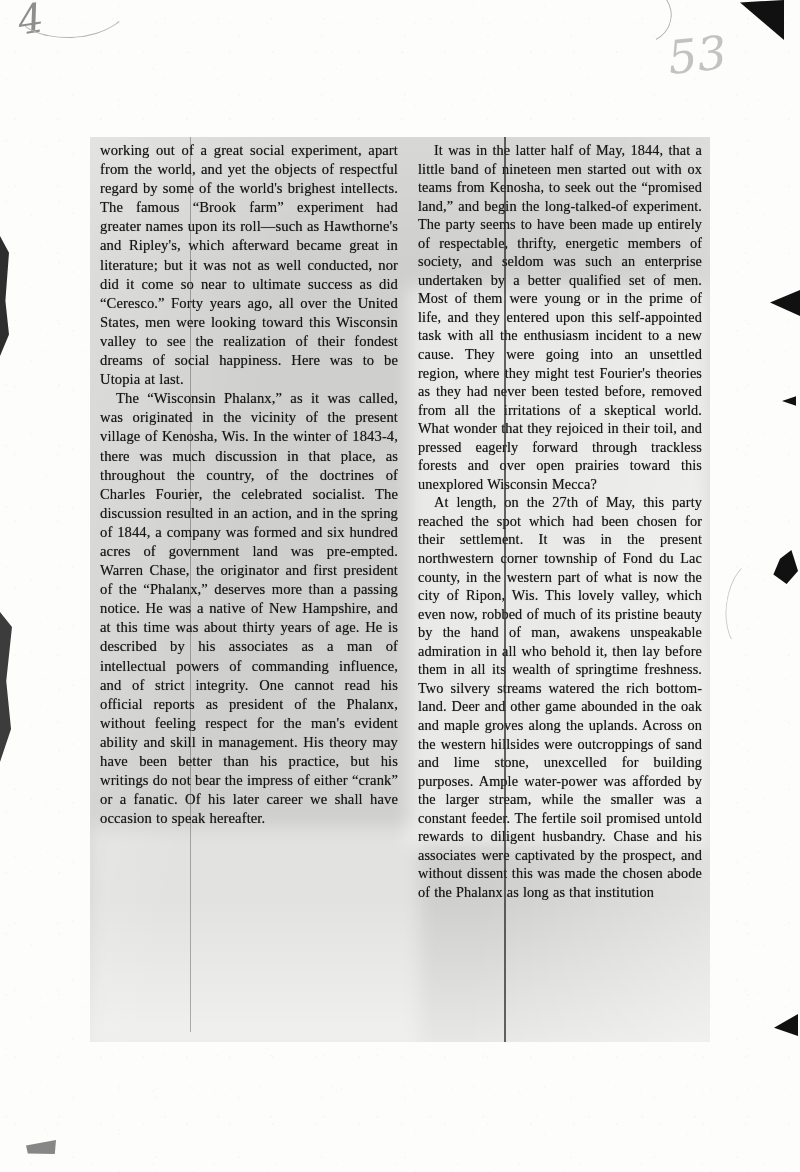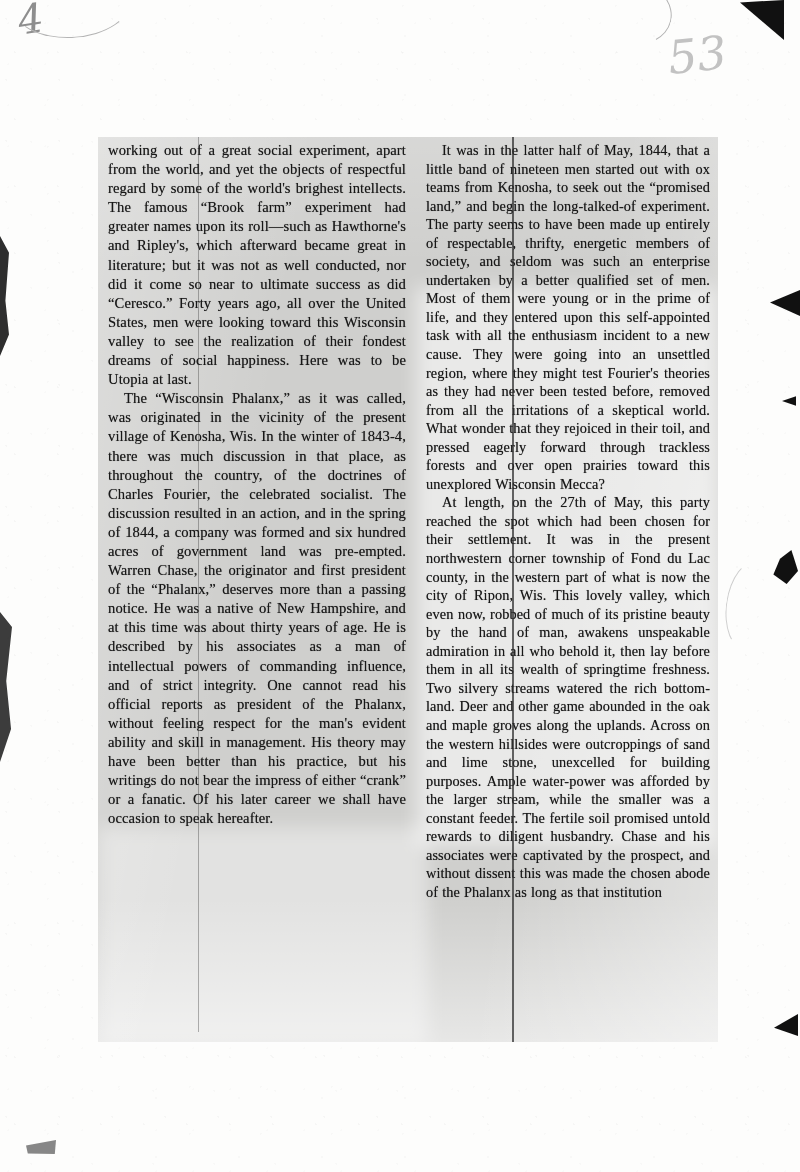--- a/index.html
+++ b/index.html
@@ -29,21 +29,21 @@
       radial-gradient(circle at 34% 78%, rgba(0,0,0,.05) 0 1px, transparent 1px),
       radial-gradient(circle at 88% 61%, rgba(0,0,0,.04) 0 1px, transparent 1px),
       radial-gradient(circle at 51% 94%, rgba(0,0,0,.04) 0 1px, transparent 1px),
       radial-gradient(circle at 22% 57%, rgba(0,0,0,.03) 0 1px, transparent 1px);
     background-size: 53px 61px, 71px 47px, 43px 67px, 83px 59px, 61px 73px, 37px 41px;
   }
 
   
   #clipping {
     position: absolute;
-    left: 98px;
+    left: 90px;
     top: 137px;
     width: 620px;
     height: 905px;
     background: #cfcfcd;
     box-shadow: 0 0 0 0 transparent;
   }
   #clipping::after {
     
     content: "";
     position: absolute;

